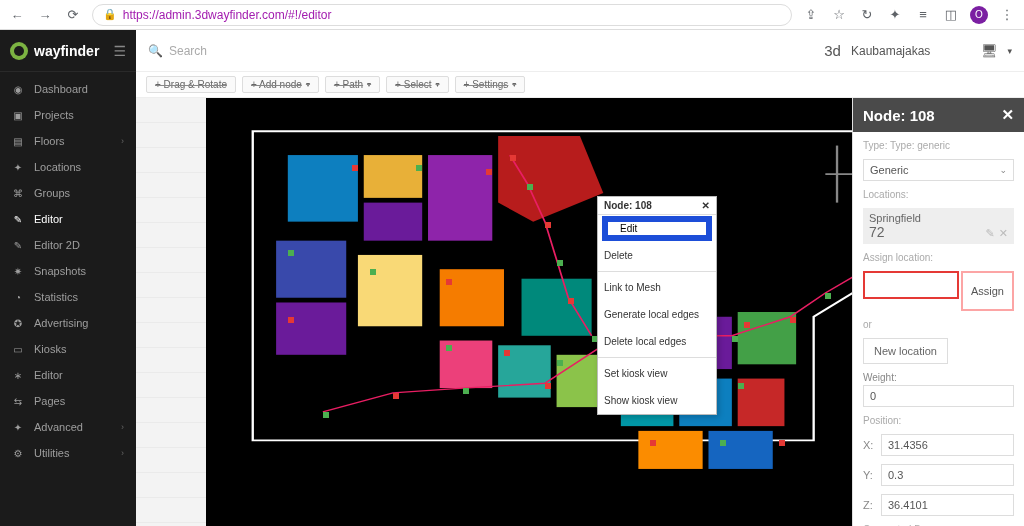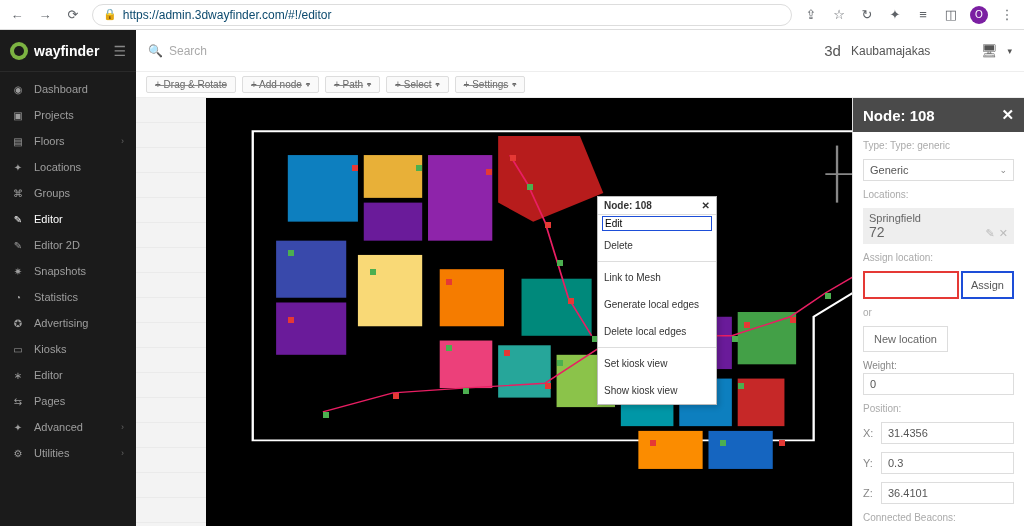--- a/index.html
+++ b/index.html
@@ -3,21 +3,21 @@
 <meta charset="utf-8">
 <style>
   * { box-sizing: border-box; margin: 0; padding: 0; font-family: Arial, Helvetica, sans-serif; }
   html, body { width: 1024px; height: 526px; overflow: hidden; background: #fff; }
 
   
   .chrome-bar { height: 30px; display: flex; align-items: center; gap: 10px; padding: 0 8px; border-bottom: 1px solid #ddd; color:#5f6368; font-size:13px; }
   .chrome-btn { width:18px; text-align:center; color:#5f6368; }
   .addr-bar { flex:1; display:flex; align-items:center; gap:6px; border:1px solid #ddd; border-radius:14px; height:22px; padding:0 10px; }
   .addr-bar .lock { font-size:11px; }
-  .addr-bar .url { font-size:12px; color:#0c4a6e; }
+  .addr-bar .url { font-size:12px; color:#a21caf; }
   .chrome-right { display:flex; align-items:center; gap:10px; }
   .avatar { width:18px; height:18px; border-radius:50%; background:#7b1fa2; color:#fff; font-size:10px; display:flex; align-items:center; justify-content:center; }
 
   .app { display:flex; height:496px; }
 
   
   .sidebar { width:136px; background:#1b1b1b; color:#9e9e9e; display:flex; flex-direction:column; }
   .logo-row { height:42px; display:flex; align-items:center; padding:0 10px; border-bottom:1px solid #2a2a2a; }
   .logo-mark { width:18px; height:18px; border-radius:50%; background:#7cb342; margin-right:6px; position:relative; }
   .logo-mark::after{content:"";position:absolute;inset:4px;border-radius:50%;background:#1b1b1b;}
@@ -49,36 +49,36 @@
   .map svg { width:100%; height:100%; }
 
   
   .sq { width:6px; height:6px; position:absolute; }
 
   
   .ctx { position:absolute; left:461px; top:166px; width:120px; background:#fff; border:1px solid #bbb; box-shadow:2px 2px 6px rgba(0,0,0,.2); font-size:10px; color:#333;}
   .ctx-head { display:flex; align-items:center; padding:3px 6px; font-weight:600; border-bottom:1px solid #ddd;}
   .ctx-head .x{margin-left:auto; cursor:pointer;}
   .ctx-item { padding:8px 6px; cursor:pointer; }
-  .ctx-item.hl { border:1px solid #1d4ed8; color:#000; margin:1px 4px; padding:1px 2px;}
+  .ctx-item.hl { border:6px solid #1d4ed8; color:#000; margin:1px 4px; padding:1px 12px;}
   .ctx-div { border-top:1px solid #ddd; margin:2px 0;}
 
   
   .panel { position:absolute; right:0; top:68px; width:172px; bottom:0; background:#fff; border-left:1px solid #e0e0e0; font-size:11px; color:#777; overflow-y:auto;}
   .panel-head { background:#4a4a4a; color:#fff; font-size:15px; font-weight:600; padding:8px 10px; display:flex; align-items:center;}
   .panel-head .close{margin-left:auto; cursor:pointer; font-weight:bold;}
   .panel-body { padding:8px 10px; display:flex; flex-direction:column; gap:8px;}
   .select { border:1px solid #ddd; padding:4px 6px; color:#555; display:flex; align-items:center;}
   .select .caret{margin-left:auto;font-size:9px;color:#888;}
   .loc-row { background:#eee; padding:4px 6px; display:flex; align-items:flex-end; gap:4px; color:#666;}
   .loc-row .name{flex:1;}
   .loc-row .ico{color:#bbb; cursor:pointer;}
   .assign-row { display:flex; gap:2px;}
   .assign-input { flex:1; border:2px solid #e53935; height:28px;}
-  .assign-btn { border:2px solid #1d4ed8; padding:6px 8px; display:flex; align-items:center; color:#555; cursor:pointer;}
+  .assign-btn { border:2px solid #fca5a5; padding:12px 8px; display:flex; align-items:center; color:#555; cursor:pointer;}
   .newloc-btn { border:1px solid #ddd; padding:6px 10px; width:fit-content; color:#666; cursor:pointer;}
   .field label { display:block; color:#888; font-size:10px; margin-bottom:2px;}
   .row2 { display:flex; align-items:center; gap:6px;}
   .row2 .lbl{width:12px; color:#888;}
   .inp { border:1px solid #ddd; padding:4px 6px; color:#555; flex:1; }
   .sub { color:#aaa; font-size:10px;}
   .center-msg { text-align:center; color:#888; padding:4px 0 10px;}
 </style>
 </head>
 <body>

